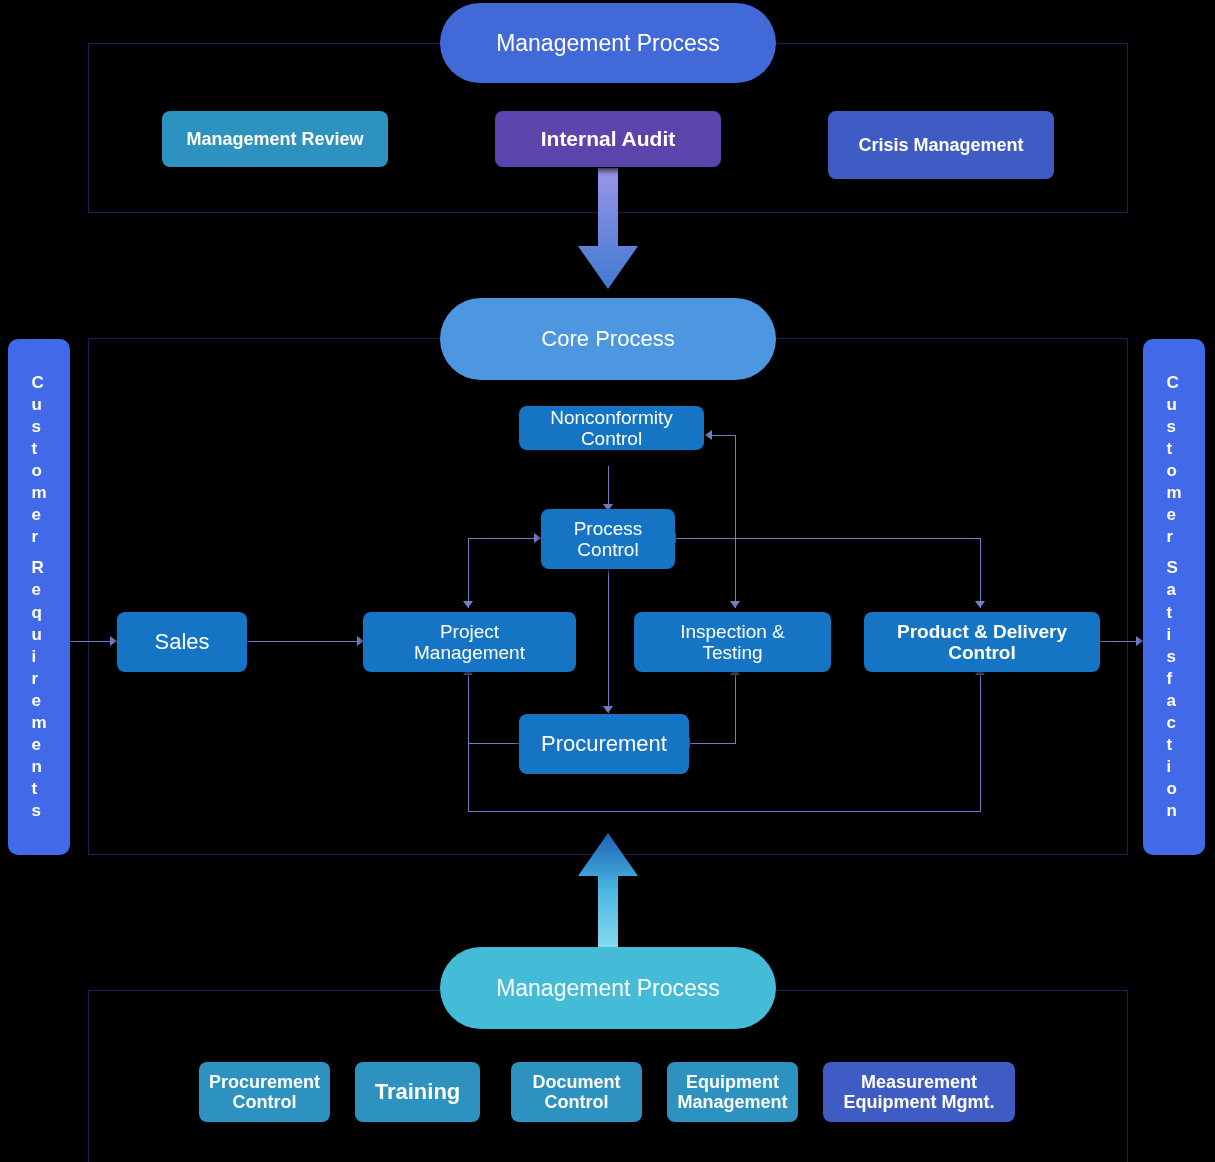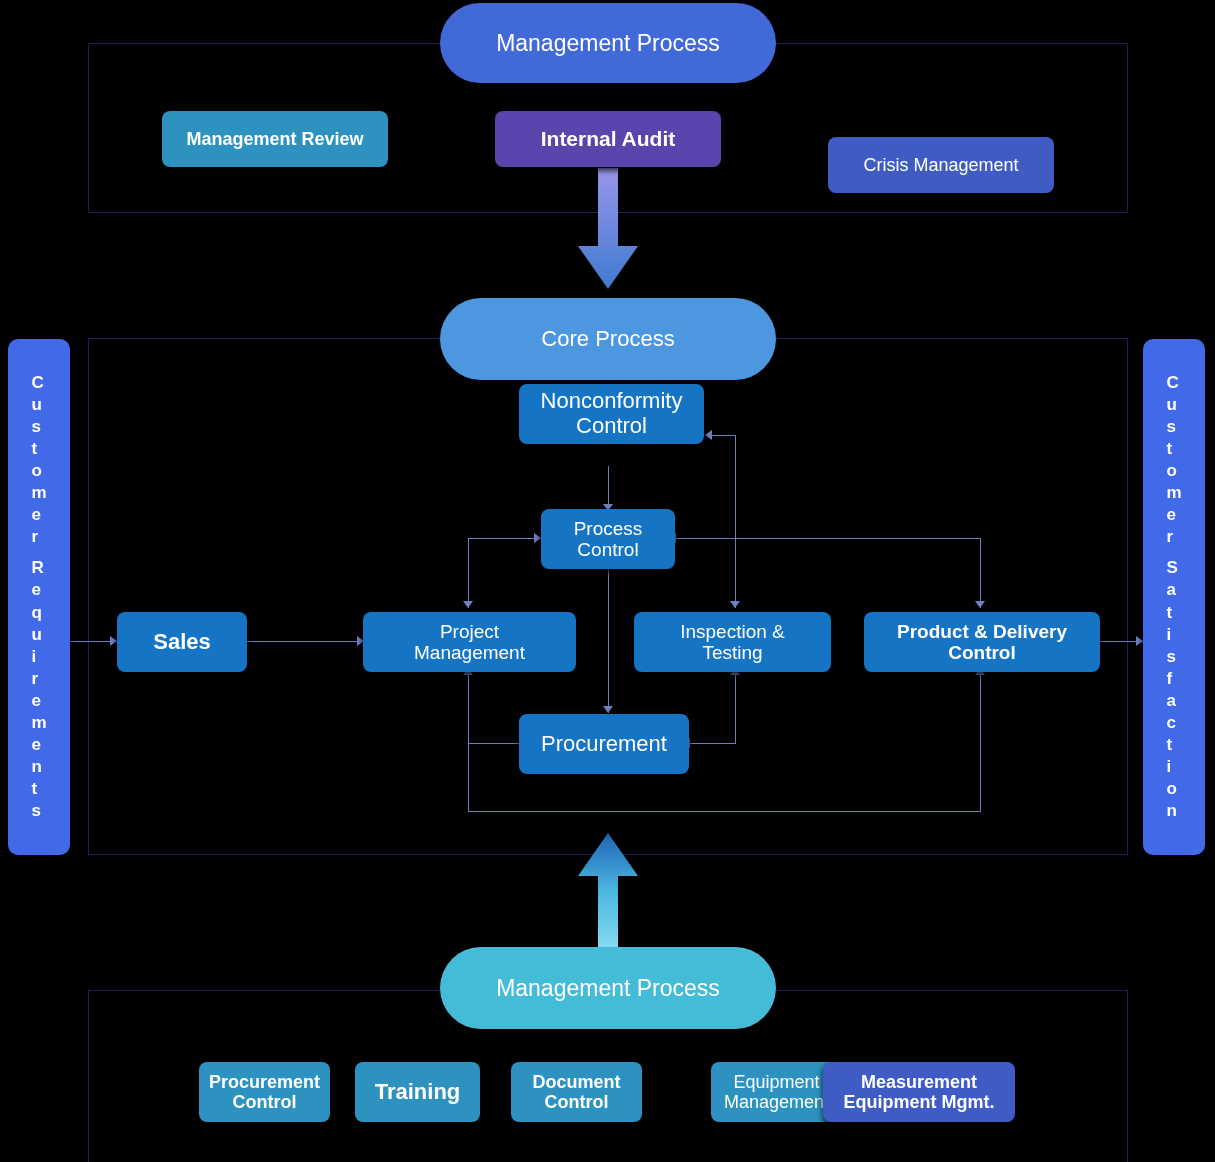--- a/index.html
+++ b/index.html
@@ -71,21 +71,21 @@
   </div>
 
   <div class="node" style="left:162px;top:111px;width:226px;height:56px;background:#2d92bf;font-size:18px;font-weight:bold;">
     <span>Management Review</span>
   </div>
 
   <div class="node" style="left:495px;top:111px;width:226px;height:56px;background:#5b45ad;font-size:21px;font-weight:bold;">
     <span>Internal Audit</span>
   </div>
 
-  <div class="node" style="left:828px;top:111px;width:226px;height:56px;background:#3f5cc4;font-size:18px;font-weight:normal;margin-top:26px;">
+  <div class="node" style="left:828px;top:111px;width:226px;height:68px;background:#3f5cc4;font-size:18px;font-weight:bold;">
     <span>Crisis Management</span>
   </div>
 
   <svg class="bigarrow" style="left:576px;top:168px;" width="64" height="122" viewBox="0 0 64 122">
     <defs>
       <linearGradient id="gradDown" x1="0" y1="0" x2="0" y2="1">
         <stop offset="0%" stop-color="#9a96e8"></stop>
         <stop offset="100%" stop-color="#3f7ad0"></stop>
       </linearGradient>
     </defs>
@@ -183,35 +183,35 @@
   <div class="ah ah-l" style="left:683px;top:738px;"></div>
 
   <div class="ln lnv" style="left:468px;top:673px;height:138px;"></div>
   <div class="ln lnh" style="left:468px;top:743px;width:58px;"></div>
   <div class="ah ah-u" style="left:463px;top:668px;"></div>
 
   <div class="ln lnh" style="left:468px;top:811px;width:513px;"></div>
   <div class="ln lnv" style="left:980px;top:673px;height:139px;"></div>
   <div class="ah ah-u" style="left:975px;top:668px;"></div>
 
-  <div class="node" style="left:519px;top:384px;width:185px;height:60px;background:#1574c4;font-size:22px;">
+  <div class="node" style="left:519px;top:406px;width:185px;height:44px;background:#1574c4;font-size:19px;">
     <span>
       <span>Nonconformity</span><br>
       <span>Control</span>
     </span>
   </div>
 
   <div class="node" style="left:541px;top:509px;width:134px;height:60px;background:#1574c4;font-size:19px;">
     <span>
       <span>Process</span><br>
       <span>Control</span>
     </span>
   </div>
 
-  <div class="node" style="left:117px;top:612px;width:130px;height:60px;background:#1574c4;font-size:22px;font-weight:bold;">
+  <div class="node" style="left:117px;top:612px;width:130px;height:60px;background:#1574c4;font-size:22px;">
     <span>Sales</span>
   </div>
 
   <div class="node" style="left:363px;top:612px;width:213px;height:60px;background:#1574c4;font-size:19px;">
     <span>
       <span>Project</span><br>
       <span>Management</span>
     </span>
   </div>
 
@@ -259,21 +259,21 @@
     <span>Training</span>
   </div>
 
   <div class="node" style="left:511px;top:1062px;width:131px;height:60px;background:#2d92bf;font-size:18px;font-weight:bold;">
     <span>
       <span>Document</span><br>
       <span>Control</span>
     </span>
   </div>
 
-  <div class="node" style="left:667px;top:1062px;width:131px;height:60px;background:#2d92bf;font-size:18px;font-weight:normal;margin-left:44px;">
+  <div class="node" style="left:667px;top:1062px;width:131px;height:60px;background:#2d92bf;font-size:18px;font-weight:bold;">
     <span>
       <span>Equipment</span><br>
       <span>Management</span>
     </span>
   </div>
 
   <div class="node" style="left:823px;top:1062px;width:192px;height:60px;background:#3f5cc4;font-size:18px;font-weight:bold;">
     <span>
       <span>Measurement</span><br>
       <span>Equipment Mgmt.</span>

